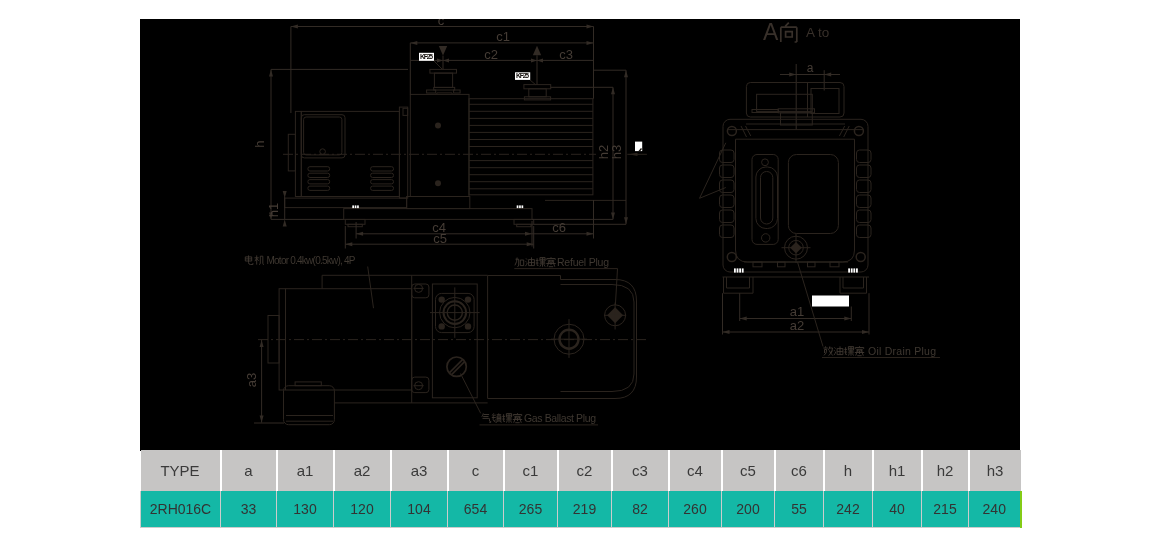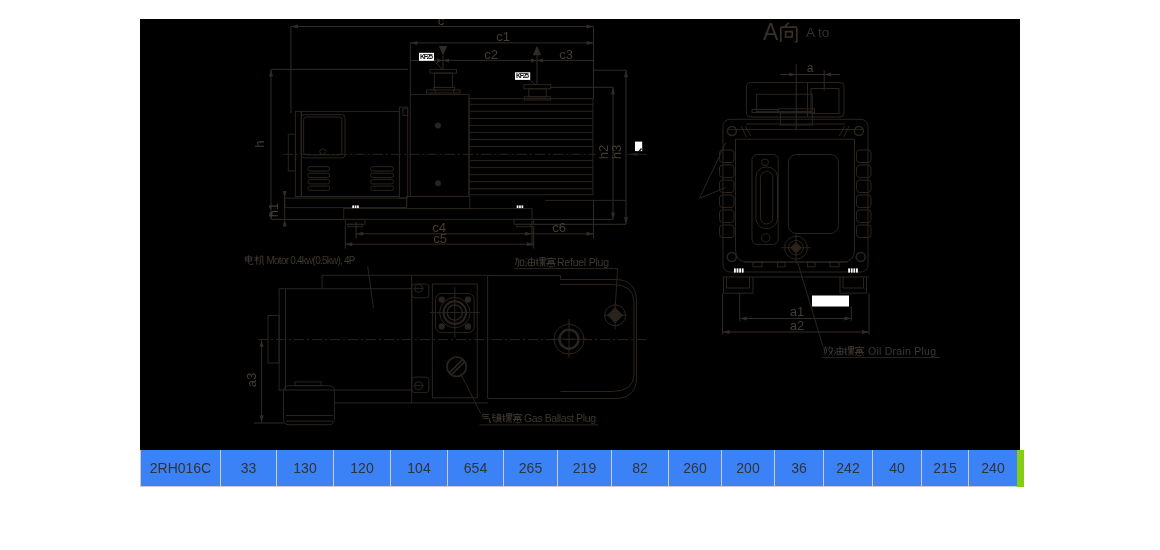--- a/index.html
+++ b/index.html
@@ -2,23 +2,23 @@
 <html><head>
 <meta charset="utf-8">
 <style>
   html,body{margin:0;padding:0;background:#ffffff;width:1160px;height:550px;overflow:hidden;}
   body{font-family:"Liberation Sans", sans-serif;position:relative;}
   #panel{position:absolute;left:140px;top:19px;width:880px;height:432px;background:#000000;}
   #panel svg{filter:blur(0.45px);}
   #tbl{position:absolute;left:140px;top:450px;width:880px;border-collapse:collapse;table-layout:fixed;}
   #tbl th{background:#c6c5c4;color:#3a3a3a;font-weight:normal;font-size:15px;height:39px;border-right:2px solid #fff;}
   #tbl th:last-child{border-right:none;}
-  #tbl td{background:#3b82f6;color:#333333;font-size:14px;text-align:center;height:34px;border-right:1px solid #ccc;border-bottom:1px solid #ccc;}
+  #tbl td{background:#14b8a6;color:#333333;font-size:14px;text-align:center;height:34px;border-right:1px solid #ccc;border-bottom:1px solid #ccc;}
   #tbl td:first-child{border-left:1px solid #ccc;}
-  #tbl td:last-child{border-right:7px solid #84cc16;}
+  #tbl td:last-child{border-right:2px solid #84cc16;}
 </style>
 </head>
 <body>
 
 <div id="panel">
 <svg width="880" height="432" viewBox="140 19 880 432" fill="none" stroke="#2b241e" stroke-width="1" font-family="Liberation Sans, sans-serif">
 <defs>
 <g id="cj_dian" stroke-width="0.9">
           <path d="M5,0.4 V7.6 M1.8,1.9 H8.2 V6 H1.8 Z M1.8,3.9 H8.2 M5,7.6 Q5,9.5 7,9.5 H9.4 V8.1"></path>
         </g>
@@ -472,32 +472,50 @@
       <col style="width:57px">
       <col style="width:53px">
       <col style="width:53px">
       <col style="width:49px">
       <col style="width:49px">
       <col style="width:49px">
       <col style="width:47px">
       <col style="width:52px">
     </colgroup>
 <tbody>
+      <tr>
+        <th>TYPE</th>
+        <th>a</th>
+        <th>a1</th>
+        <th>a2</th>
+        <th>a3</th>
+        <th>c</th>
+        <th>c1</th>
+        <th>c2</th>
+        <th>c3</th>
+        <th>c4</th>
+        <th>c5</th>
+        <th>c6</th>
+        <th>h</th>
+        <th>h1</th>
+        <th>h2</th>
+        <th>h3</th>
+      </tr>
 <tr>
         <td>2RH016C</td>
         <td>33</td>
         <td>130</td>
         <td>120</td>
         <td>104</td>
         <td>654</td>
         <td>265</td>
         <td>219</td>
         <td>82</td>
         <td>260</td>
         <td>200</td>
-        <td>36</td>
+        <td>55</td>
         <td>242</td>
         <td>40</td>
         <td>215</td>
         <td>240</td>
       </tr>
 </tbody>
   </table>
 
 </body></html>

